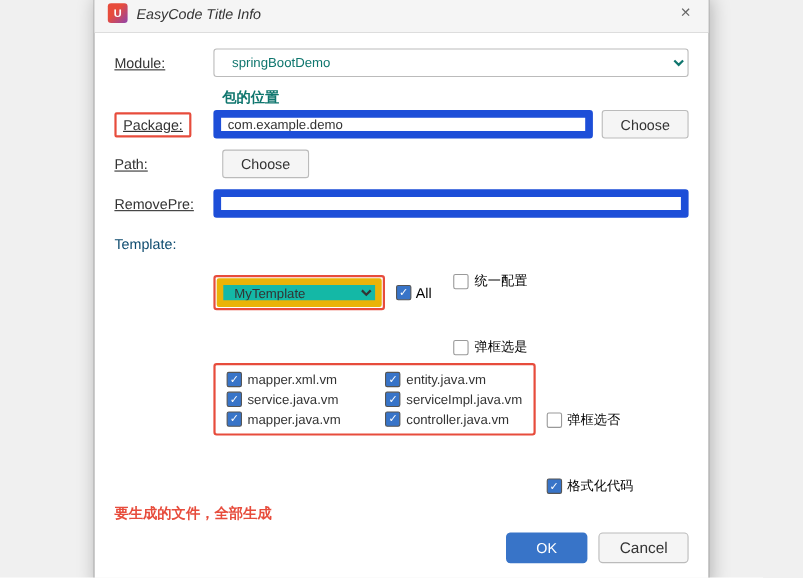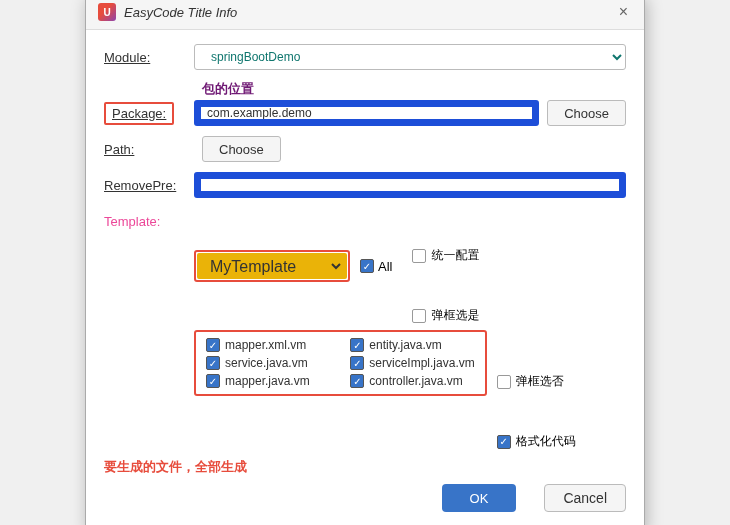--- a/index.html
+++ b/index.html
@@ -111,59 +111,59 @@
       padding: 3px 16px;
       height: 26px;
       border: 1px solid #bbb;
       border-radius: 3px;
       background: #f5f5f5;
       cursor: pointer;
       font-size: 13px;
       color: #333;
     }
     .annotation-red {
-      color: #701a75;
+      color: #0f766e;
       font-size: 13px;
       font-weight: bold;
       margin-left: 8px;
     }
     .annotation-above {
       margin-left: 90px;
       margin-bottom: 2px;
     }
     .template-label {
       width: 90px;
       font-size: 13px;
-      color: #ec4899;
+      color: #0c4a6e;
       flex-shrink: 0;
       align-self: flex-start;
       padding-top: 6px;
     }
     .template-right {
       flex: 1;
     }
     .template-controls-row {
       display: flex;
       align-items: center;
       gap: 10px;
       margin-bottom: 6px;
     }
     .template-dropdown-wrapper {
       border: 2px solid #e74c3c;
       border-radius: 3px;
       padding: 1px;
     }
     .template-select {
       height: 26px;
-      border: 3px solid #eab308;
+      border: 6px solid #eab308;
       border-radius: 2px;
       padding: 0 6px;
-      font-size: 16px;
-      color: #333;
-      background: #eab308;
+      font-size: 12px;
+      color: #333;
+      background: #14b8a6;
       min-width: 150px;
     }
     .all-checkbox-group {
       display: flex;
       align-items: center;
       gap: 4px;
       font-size: 13px;
     }
     .checkbox-row {
       display: flex;
@@ -222,21 +222,21 @@
     .bottom-annotation {
       color: #e74c3c;
       font-size: 13px;
       font-weight: bold;
       margin-bottom: 8px;
       margin-left: 0px;
     }
     .dialog-footer {
       display: flex;
       justify-content: flex-end;
-      gap: 28px;
+      gap: 10px;
       padding-bottom: 4px;
     }
     .ok-btn {
       background: #3874c8;
       color: white;
       border: none;
       padding: 5px 28px;
       border-radius: 4px;
       font-size: 13px;
       cursor: pointer;

